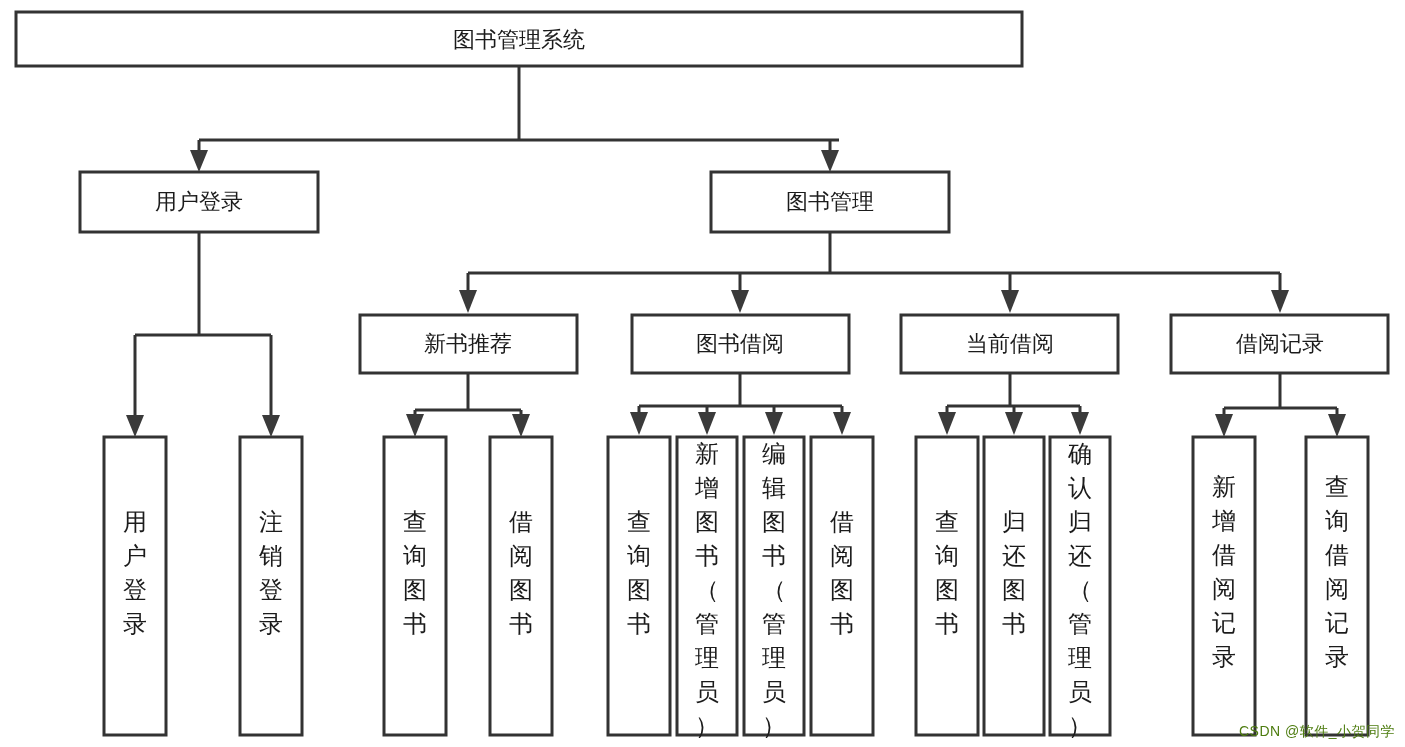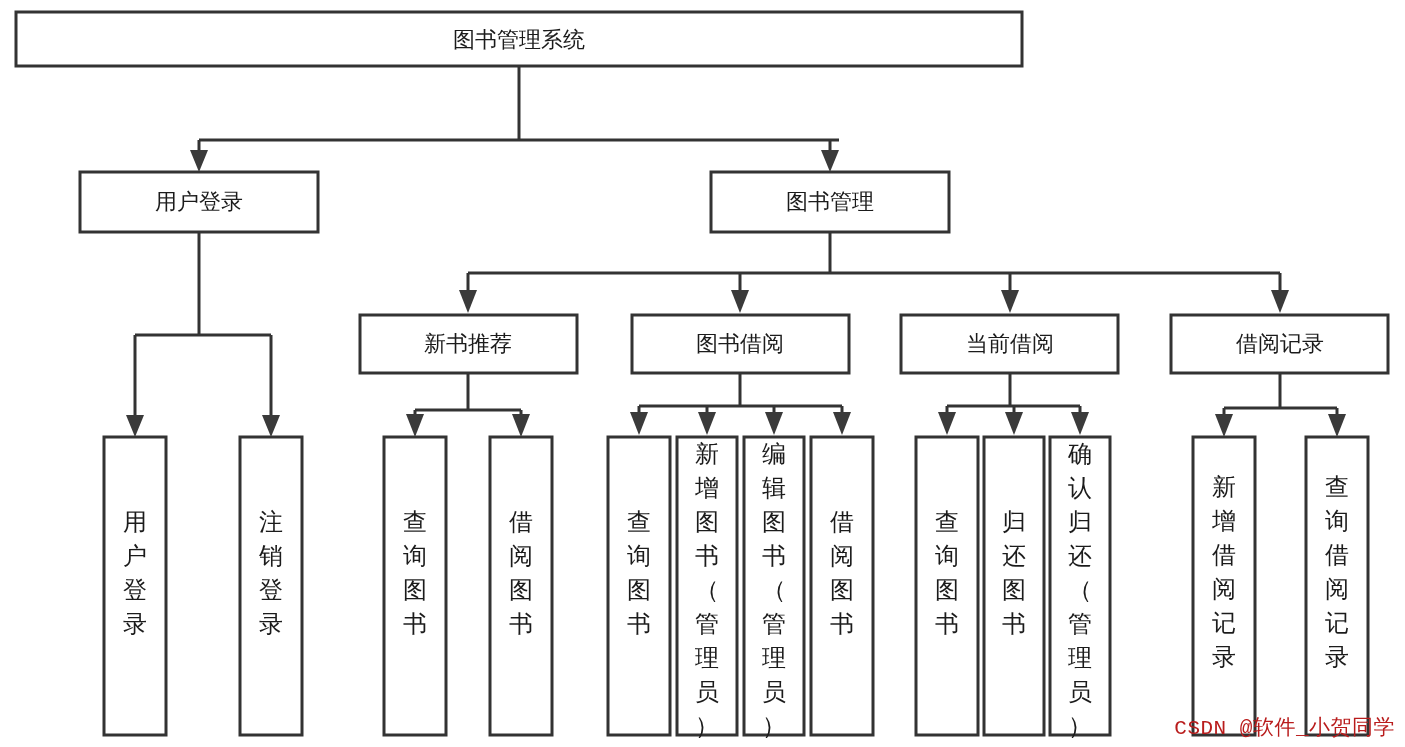--- a/index.html
+++ b/index.html
@@ -52,23 +52,23 @@
   .node-label-v {
     font-family: "DejaVu Sans", "Liberation Sans", sans-serif;
     font-size: 24px;
     fill: #1b1b1b;
     text-anchor: middle;
   }
   .watermark {
     position: absolute;
     right: 10px;
     bottom: 6px;
-    font-family: Liberation Mono, monospace;
-    font-size: 21px;
-    color: #b91c1c;
+    font-family: Liberation Sans, sans-serif;
+    font-size: 14px;
+    color: #4d7c0f;
     white-space: nowrap;
     letter-spacing: 0.5px;
     user-select: none;
   }
 </style>
 </head>
 <body>
 
 <div id="diagram-root">
 

